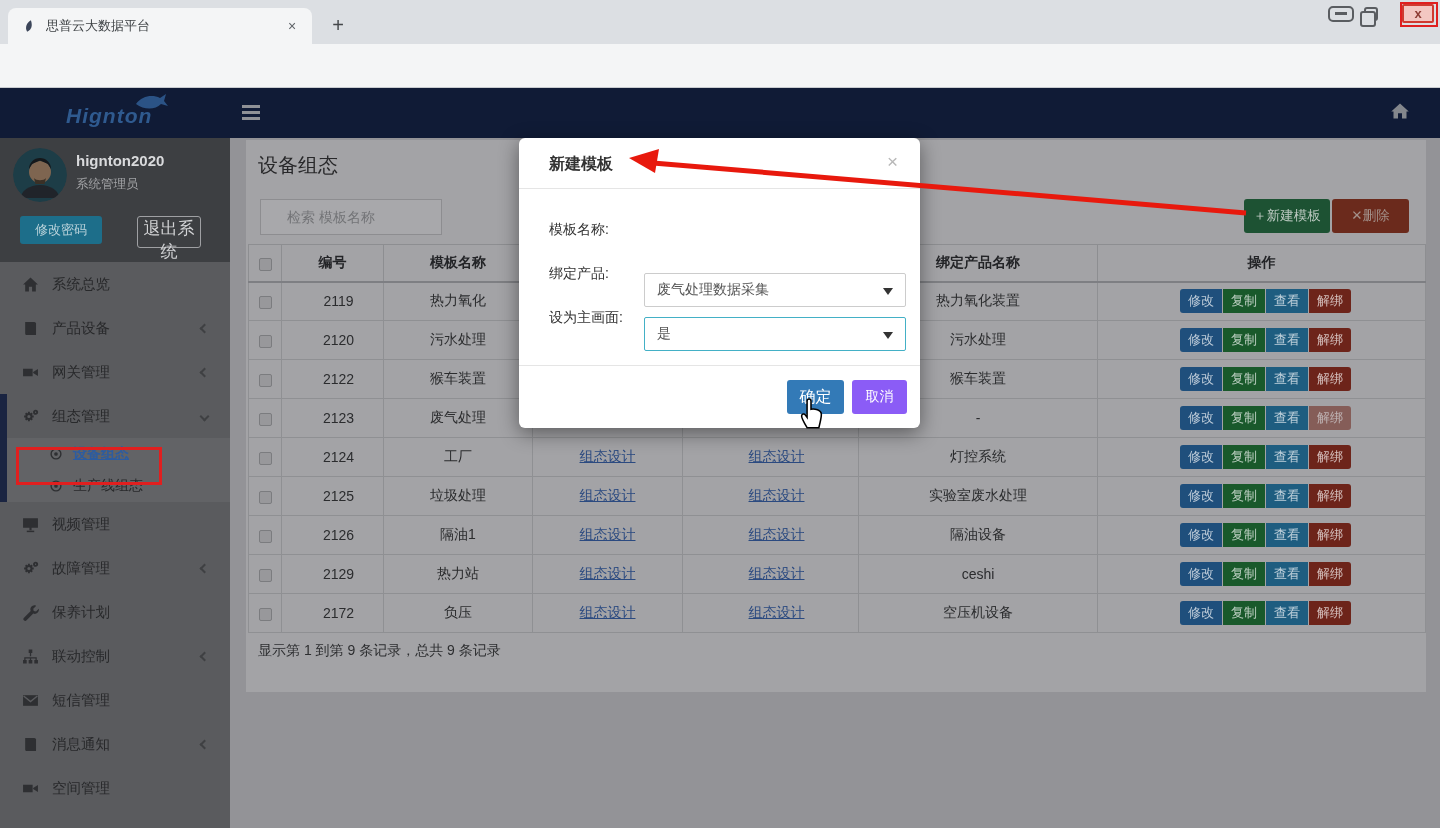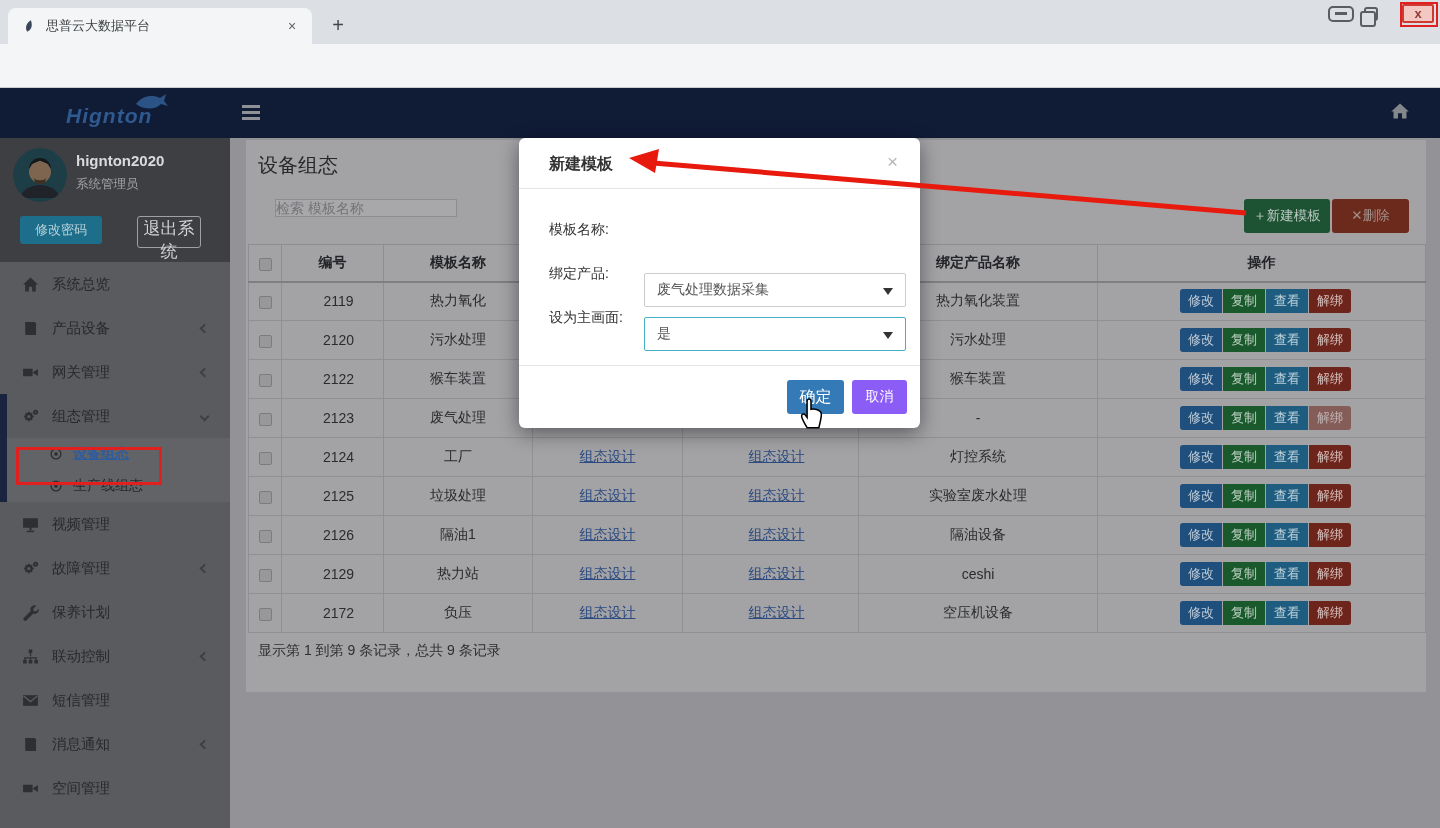--- a/index.html
+++ b/index.html
@@ -61,22 +61,22 @@
   .chev.left { transform:rotate(45deg); }
   .chev.down { transform:rotate(-45deg); }
   .submenu { background:#626366; border-left:7px solid #1a2441; }
   .submenu-item { height:32px; display:flex; align-items:center; padding-left:42px; font-size:14px; color:#28292b; position:relative;}
   .submenu-item .mi-ic { width:14px; height:14px; margin-right:10px; color:#2e2f32; }
   .submenu-item.active .sm-label { color:#2d5ca0; text-decoration:underline; font-weight:bold; }
 
   
   .panel { position:absolute; left:246px; top:140px; width:1180px; height:552px; background:#a3a3a6; }
   .page-title { position:absolute; left:12px; top:12px; font-size:20px; color:#28282a; }
-  .search-input { position:absolute; left:29px; top:59px; width:182px; height:18px; background:#a8a8ab;
-                  border:1px solid #8d8d90; padding-left:0; font-size:14px; color:#3a3b3d; }
+  .search-input { position:absolute; left:14px; top:59px; width:182px; height:36px; background:#a8a8ab;
+                  border:1px solid #8d8d90; padding-left:26px; font-size:14px; color:#3a3b3d; }
   .search-input::placeholder { color:#737477; opacity:1; }
   .btn-new { position:absolute; left:998px; top:59px; width:86px; height:34px; background:#1d5233; color:#bcc9c1;
              font-size:13.5px; border:none; border-radius:3px; }
   .btn-del { position:absolute; left:1086px; top:59px; width:77px; height:34px; background:#6b2a1c; color:#a4928c;
              font-size:13.5px; border:none; border-radius:3px; }
   table.grid { position:absolute; left:2px; top:104px; width:1177px; border-collapse:collapse; table-layout:fixed;
                border:1px solid #be185d; }
   table.grid th { height:37px; font-size:14px; font-weight:bold; color:#232427; border:1px solid #8d8e91;
                   border-bottom:2px solid #7e7f83; text-align:center; }
   table.grid td { height:39px; font-size:14px; color:#2b2c2e; border:1px solid #8f9093; text-align:center; }

